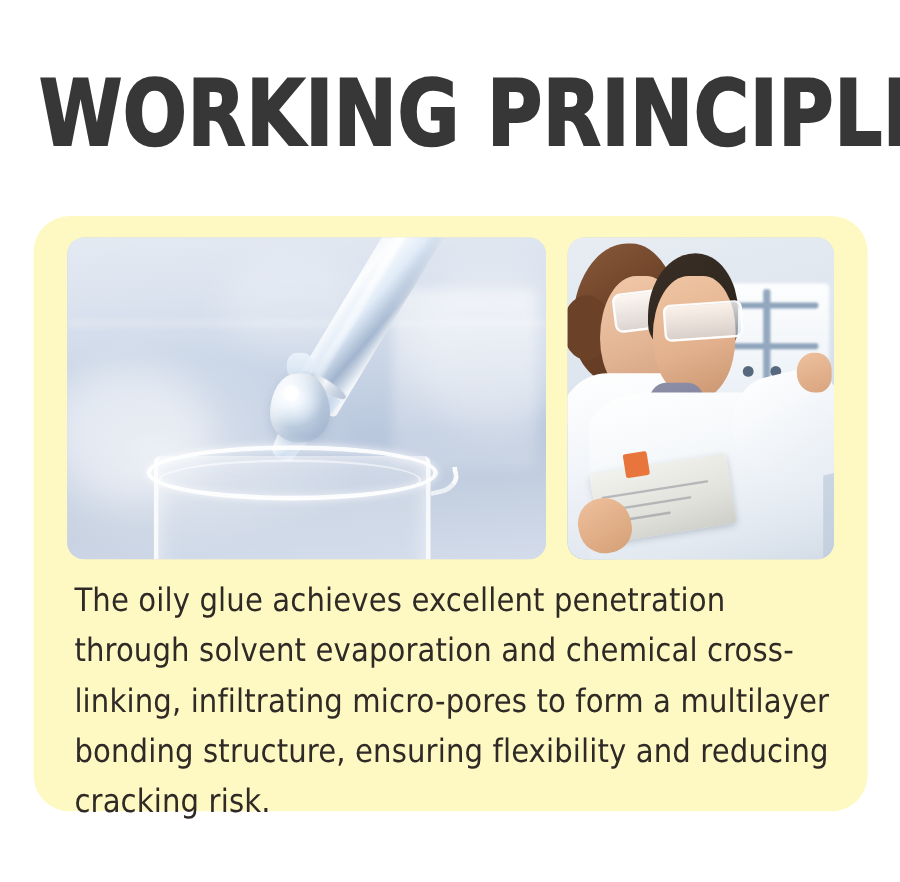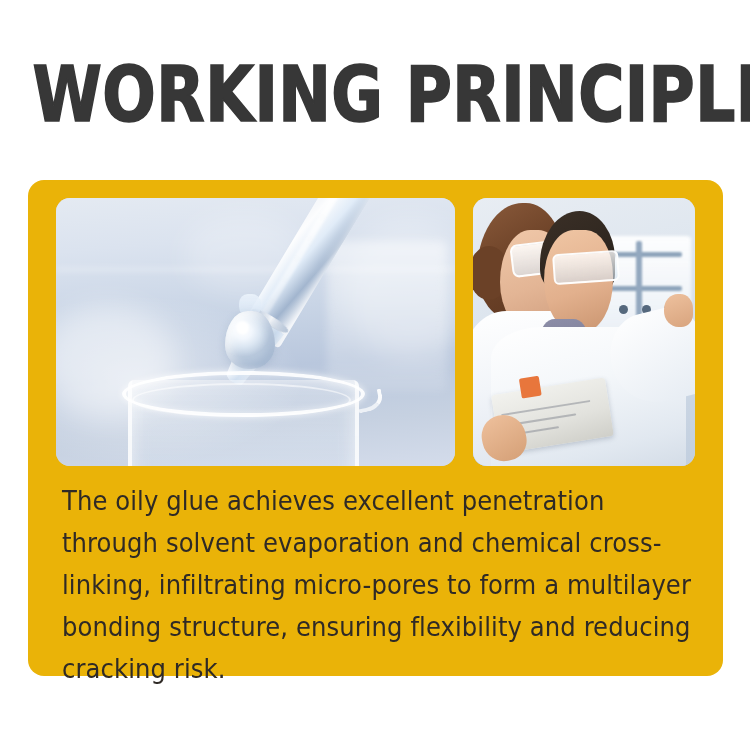--- a/index.html
+++ b/index.html
@@ -46,22 +46,22 @@
     -webkit-text-stroke: 1.6px #373737;
   }
 
   
   .card {
     position: absolute;
     left: 28px;
     top: 180px;
     width: 695px;
     height: 496px;
-    background: #eab308;
-    border-radius: 16px;
+    background: #fef9c3;
+    border-radius: 30px;
     box-sizing: border-box;
   }
 
   
   .photo-row {
     position: absolute;
     left: 28px;
     top: 18px;
     width: 639px;
     height: 268px;

